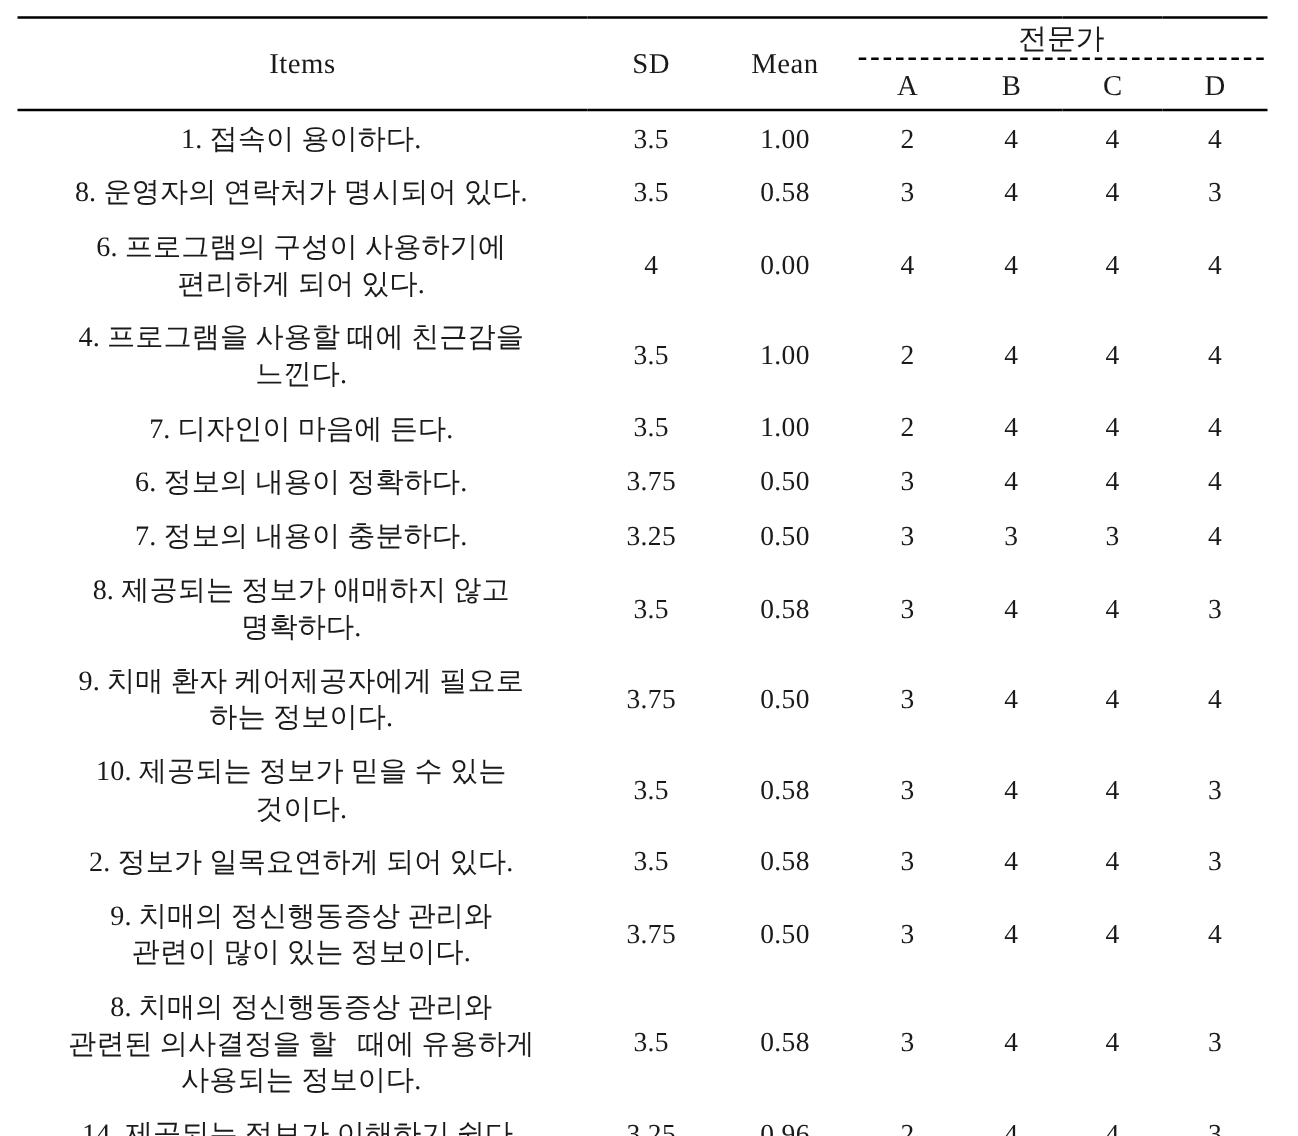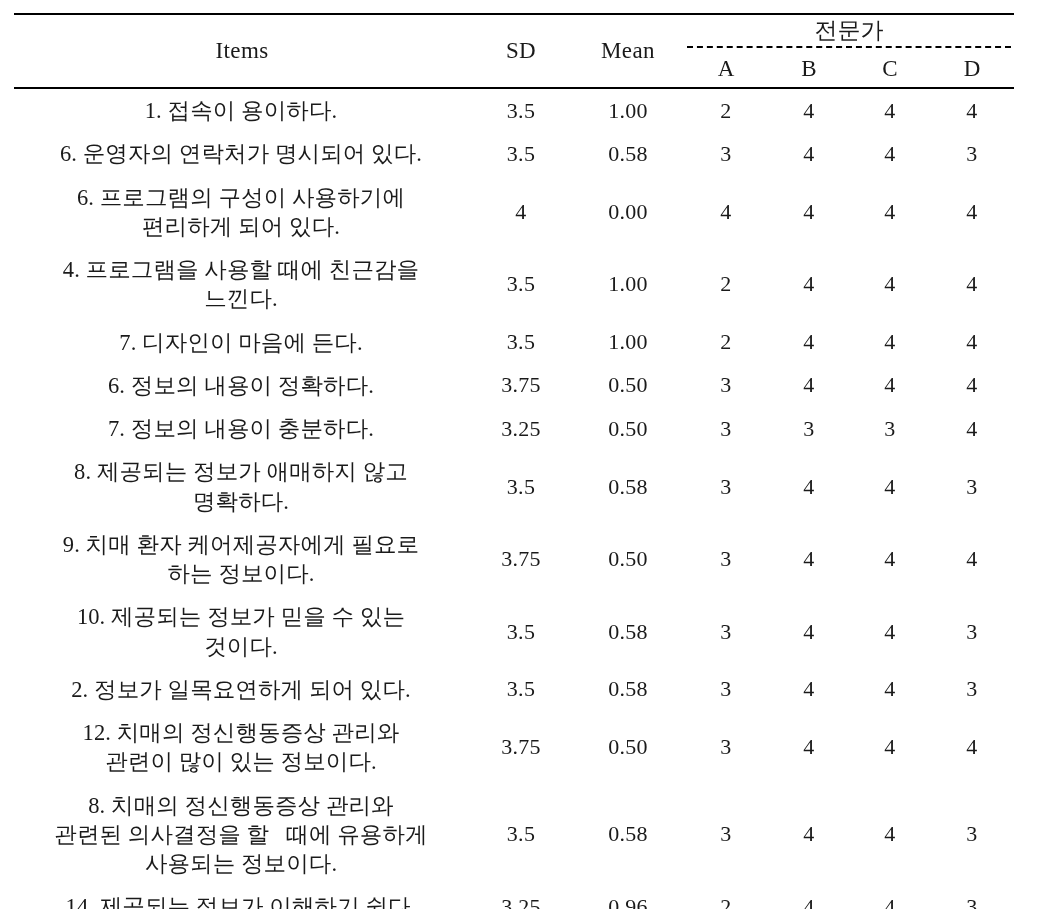--- a/index.html
+++ b/index.html
@@ -155,21 +155,21 @@
           <tr>
             <td class="item">1. 접속이 용이하다.</td>
             <td class="num">3.5</td>
             <td class="num">1.00</td>
             <td class="num">2</td>
             <td class="num">4</td>
             <td class="num">4</td>
             <td class="num">4</td>
           </tr>
           <tr>
-            <td class="item">6. 운영자의 연락처가 명시되어 있다.</td>
+            <td class="item">8. 운영자의 연락처가 명시되어 있다.</td>
             <td class="num">3.5</td>
             <td class="num">0.58</td>
             <td class="num">3</td>
             <td class="num">4</td>
             <td class="num">4</td>
             <td class="num">3</td>
           </tr>
           <tr>
             <td class="item">6. 프로그램의 구성이 사용하기에
 편리하게 되어 있다.</td>
@@ -250,21 +250,21 @@
           <tr>
             <td class="item">2. 정보가 일목요연하게 되어 있다.</td>
             <td class="num">3.5</td>
             <td class="num">0.58</td>
             <td class="num">3</td>
             <td class="num">4</td>
             <td class="num">4</td>
             <td class="num">3</td>
           </tr>
           <tr>
-            <td class="item">12. 치매의 정신행동증상 관리와
+            <td class="item">9. 치매의 정신행동증상 관리와
 관련이 많이 있는 정보이다.</td>
             <td class="num">3.75</td>
             <td class="num">0.50</td>
             <td class="num">3</td>
             <td class="num">4</td>
             <td class="num">4</td>
             <td class="num">4</td>
           </tr>
           <tr>
             <td class="item">8. 치매의 정신행동증상 관리와

